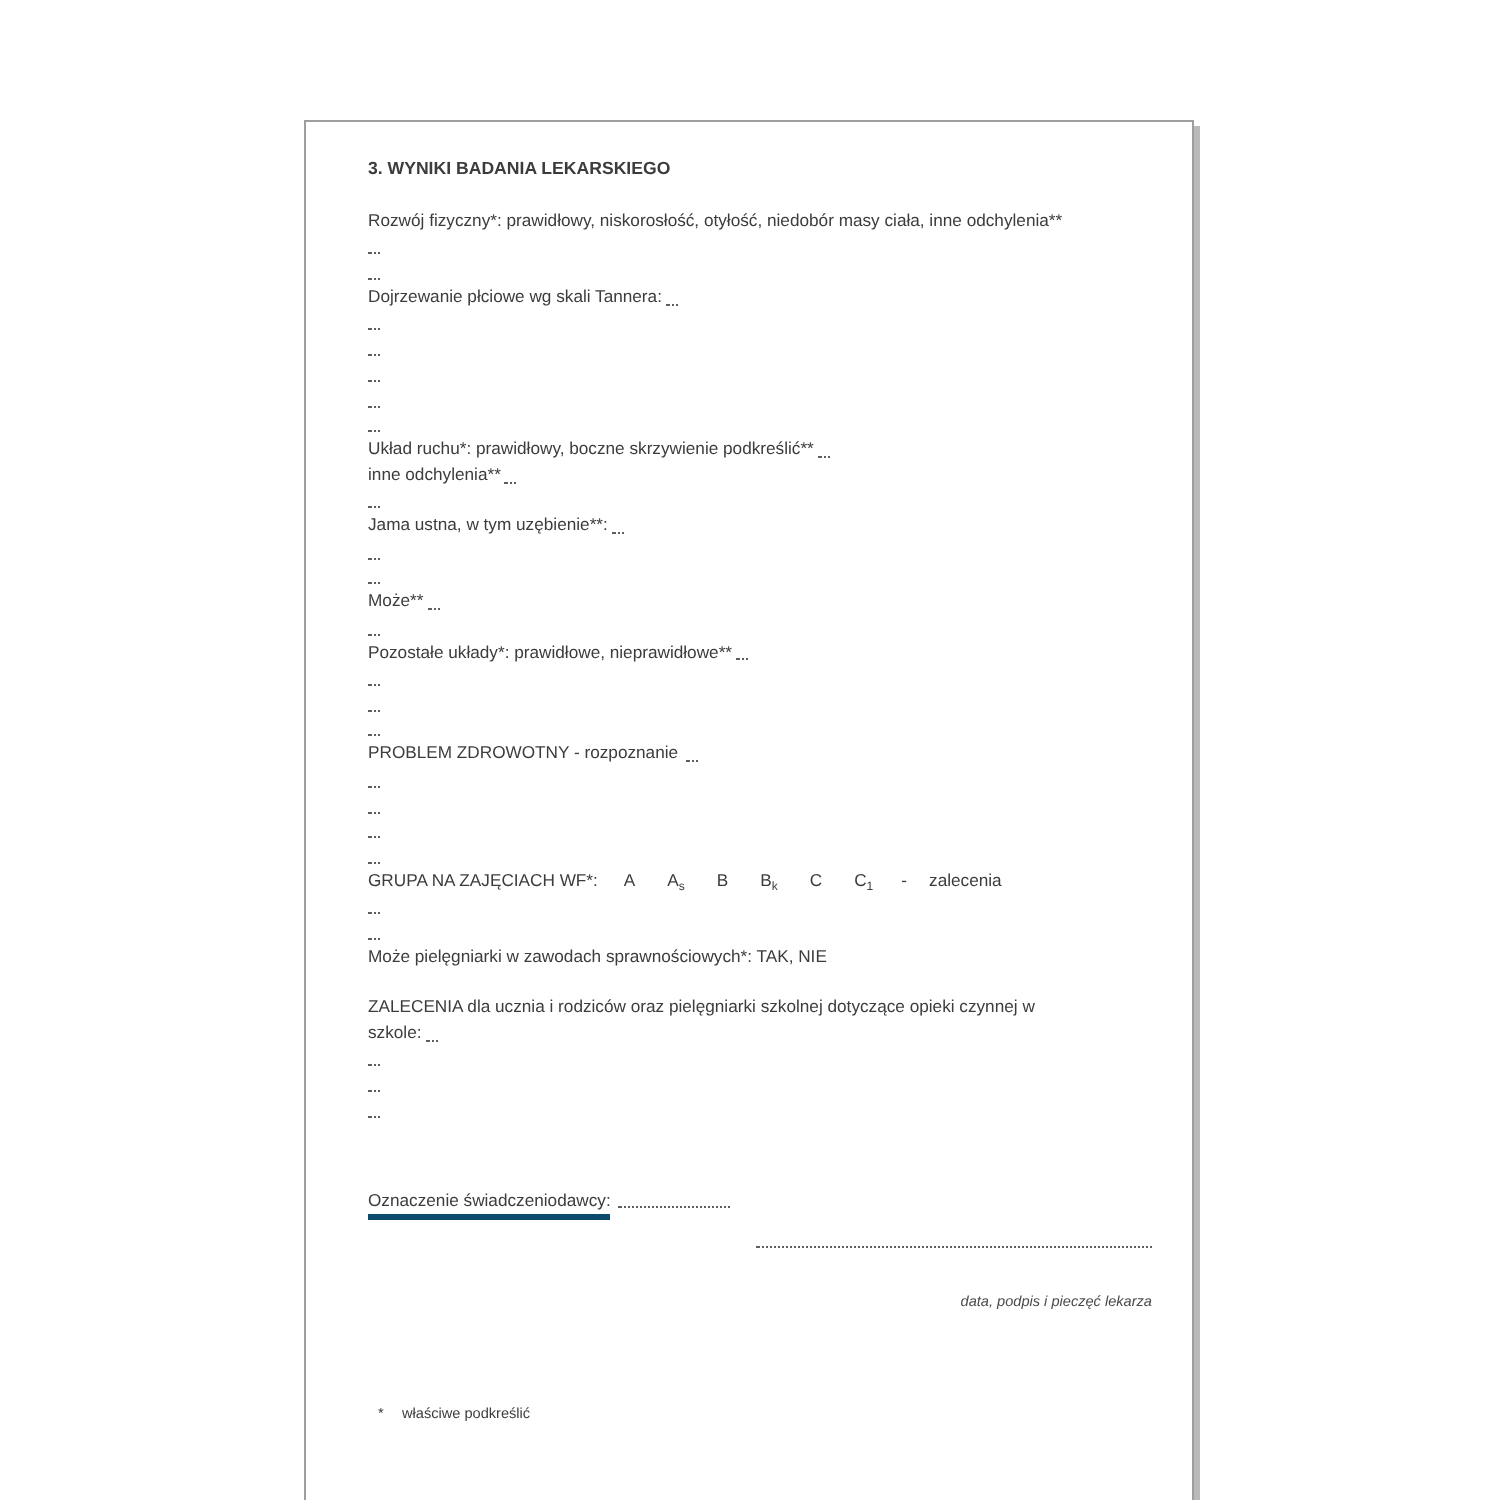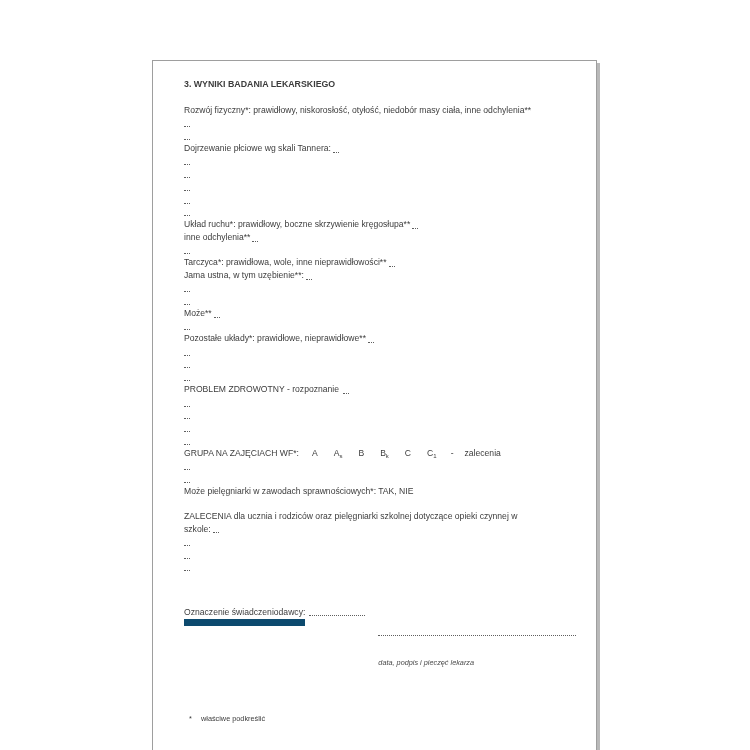--- a/index.html
+++ b/index.html
@@ -58,38 +58,38 @@
   }
   .footer {
     display: flex;
     margin-top: 34px;
     font-size: 8.6px;
     line-height: 10px;
     align-items: flex-start;
     white-space: pre;
   }
   .sig-label {
-    border-bottom: 7px solid #0c4a6e;
+    border-bottom: 3px solid #0c4a6e;
     padding-bottom: 2px;
   }
   .dots-short {
     width: 56px;
     border-bottom: 1px dotted #5f5f5f;
     height: 8px;
     margin-left: 4px;
   }
   .sig-right { flex: 1 1 auto; margin-left: 13px; }
   .sig-line {
     border-bottom: 1px dotted #5f5f5f;
     height: 8px;
   }
   .sig-caption {
     font-style: italic;
     font-size: 7.3px;
-    text-align: left;
+    text-align: right;
     margin-top: 2px;
     color: #4a4a4a;
   }
   .footnotes {
     margin-top: 5px;
     padding-left: 5px;
     font-size: 7.3px;
     line-height: 10.5px;
     white-space: pre;
   }
@@ -112,30 +112,27 @@
     <span class="b">Dojrzewanie płciowe wg skali Tannera:</span><span class="leader"></span>
   </div>
   <div class="row dotrow"><span class="leader"></span></div>
 
   <div class="row dotrow"><span class="leader"></span></div>
   <div class="row dotrow"><span class="leader"></span></div>
   <div class="row dotrow"><span class="leader"></span></div>
   <div class="row dotrow"><span class="leader"></span></div>
 
   <div class="row">
-    <span class="b">Układ ruchu*</span><span>: prawidłowy, boczne skrzywienie kręgosłupa**</span><span class="leader"></span>
+    <span class="b">Układ ruchu*</span><span>: prawidłowy, boczne skrzywienie podkreślić**</span><span class="leader"></span>
   </div>
   <div class="row">
     <span>inne odchylenia**</span><span class="leader"></span>
   </div>
   <div class="row dotrow"><span class="leader"></span></div>
 
-  <div class="row">
-    <span class="b">Tarczyca*</span><span>: prawidłowa, wole, inne nieprawidłowości**</span><span class="leader"></span>
-  </div>
   <div class="row">
     <span class="b">Jama ustna, w tym uzębienie**:</span><span class="leader"></span>
   </div>
   <div class="row dotrow"><span class="leader"></span></div>
   <div class="row dotrow"><span class="leader"></span></div>
 
   <div class="row">
     <span class="b">Może**</span><span class="leader"></span>
   </div>
   <div class="row dotrow"><span class="leader"></span></div>

